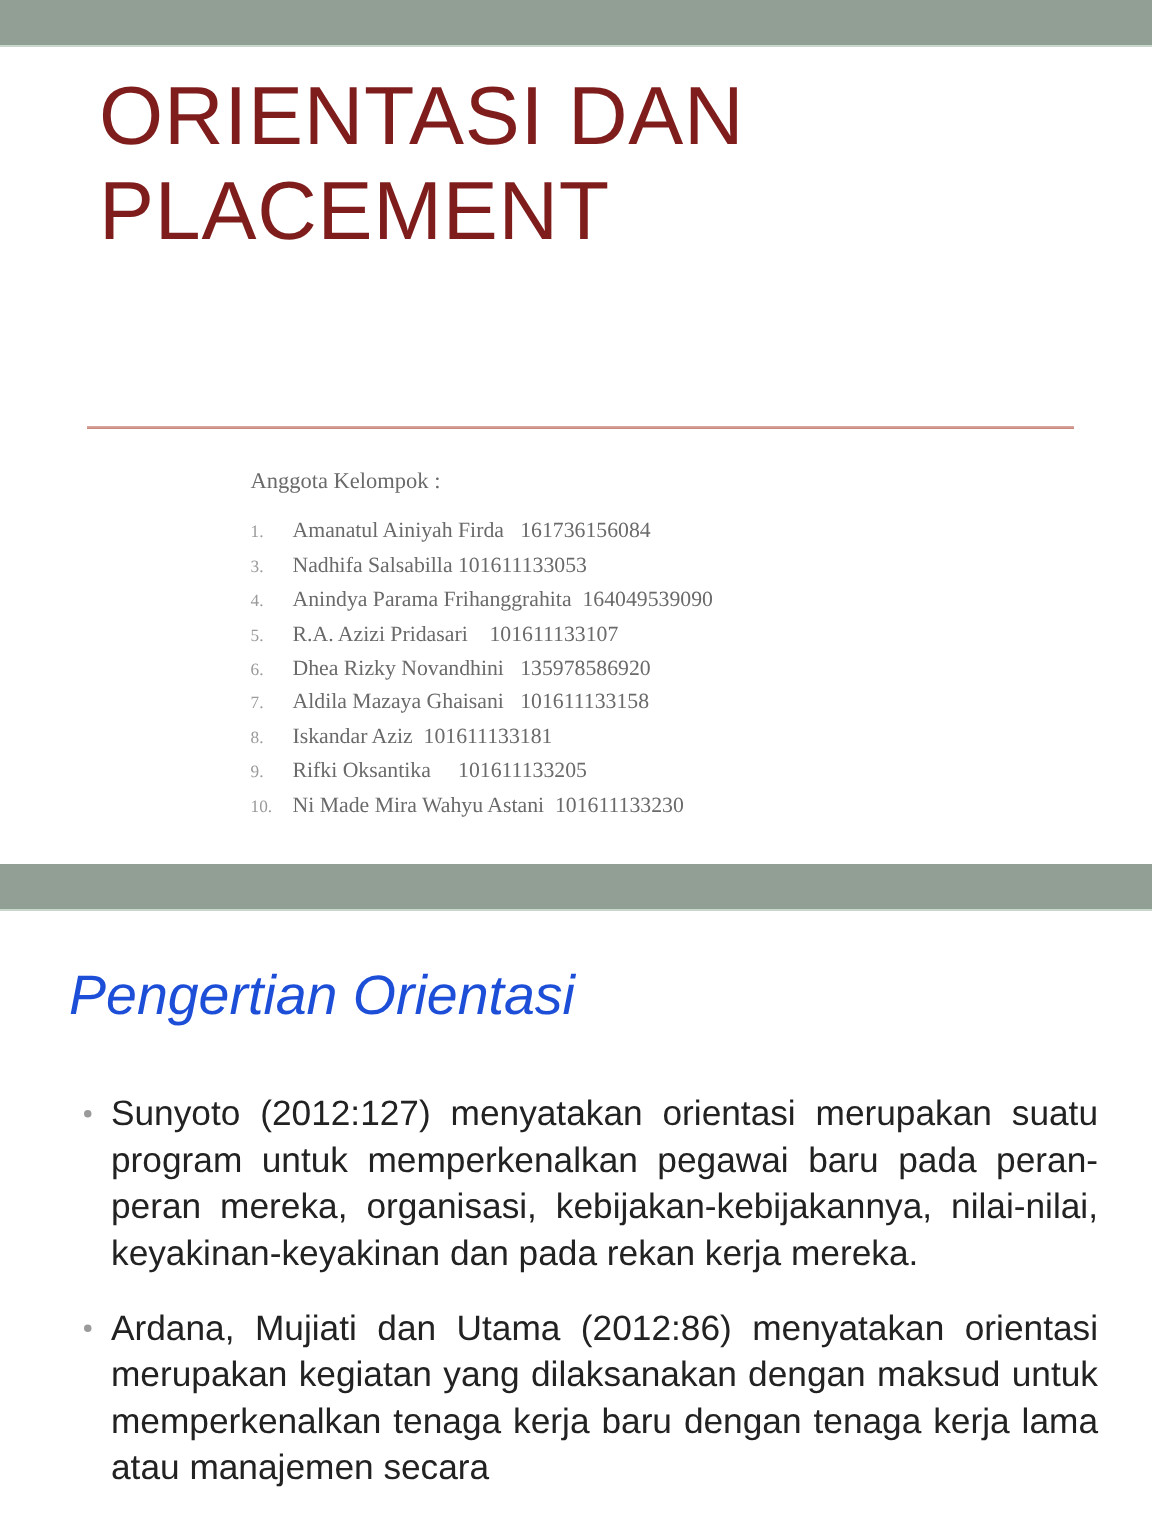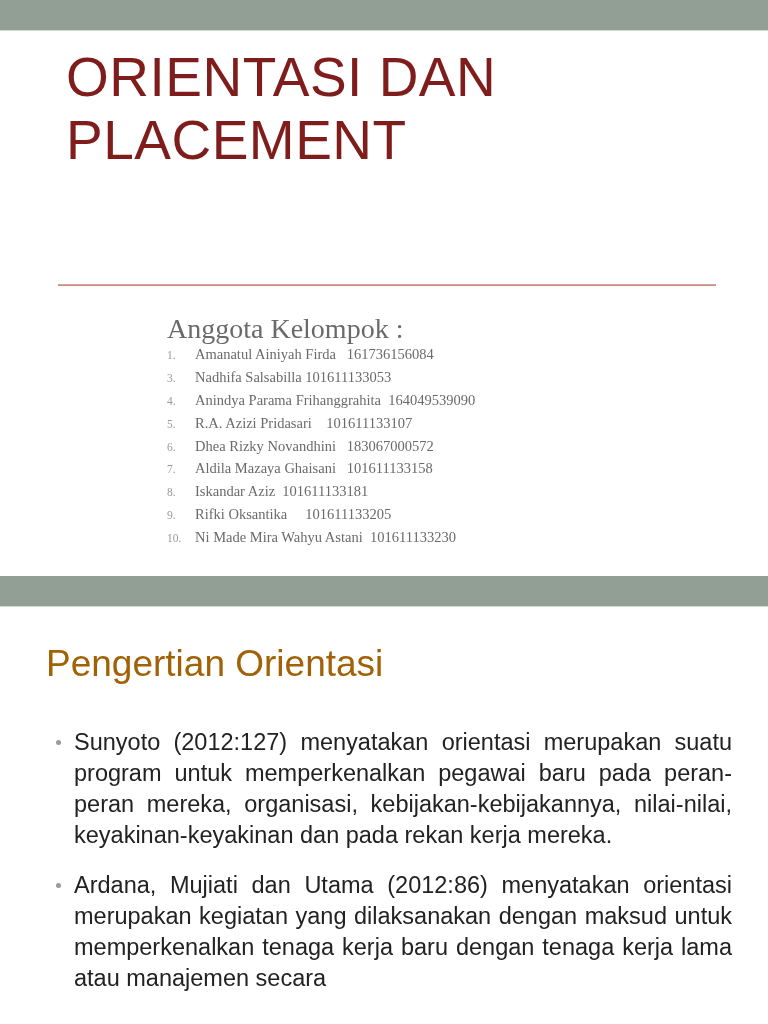--- a/index.html
+++ b/index.html
@@ -43,21 +43,21 @@
       width: 658px;
       height: 1px;
       background: #c98a80;
       border-top: 1px solid #d9a79d;
     }
     .members-heading {
       position: absolute;
       left: 167px;
       top: 313px;
       font-family: "Liberation Serif", serif;
-      font-size: 28px;
+      font-size: 15px;
       color: #6a6a6a;
       margin: 0;
       font-weight: normal;
     }
     .members-list {
       position: absolute;
       left: 167px;
       top: 343px;
       margin: 0;
       padding: 0;
@@ -75,26 +75,27 @@
       display: inline-block;
       width: 28px;
       font-size: 11.5px;
       color: #9a9a9a;
     }
 
     .slide2-title {
       position: absolute;
       left: 46px;
       top: 640px;
-      color: #a16207;
+      color: #1d4ed8;
       font-family: "Liberation Sans", sans-serif;
       font-size: 37px;
       line-height: 48px;
       margin: 0;
       font-weight: normal;
+      font-style: italic;
     }
     .bullets {
       position: absolute;
       left: 44px;
       top: 715px;
       width: 676px;
       margin: 12px;
       padding: 0;
       list-style: none;
     }
@@ -127,21 +128,21 @@
 
 <div class="slide1-divider"></div>
 
 <h2 class="members-heading">Anggota Kelompok :</h2>
 
 <ol class="members-list">
   <li><span class="num">1.</span><span>Amanatul Ainiyah Firda   161736156084</span></li>
   <li><span class="num">3.</span><span>Nadhifa Salsabilla 101611133053</span></li>
   <li><span class="num">4.</span><span>Anindya Parama Frihanggrahita  164049539090</span></li>
   <li><span class="num">5.</span><span>R.A. Azizi Pridasari    101611133107</span></li>
-  <li><span class="num">6.</span><span>Dhea Rizky Novandhini   183067000572</span></li>
+  <li><span class="num">6.</span><span>Dhea Rizky Novandhini   135978586920</span></li>
   <li><span class="num">7.</span><span>Aldila Mazaya Ghaisani   101611133158</span></li>
   <li><span class="num">8.</span><span>Iskandar Aziz  101611133181</span></li>
   <li><span class="num">9.</span><span>Rifki Oksantika     101611133205</span></li>
   <li><span class="num">10.</span><span>Ni Made Mira Wahyu Astani  101611133230</span></li>
 </ol>
 
 <div class="band band-mid"></div>
 
 <h2 class="slide2-title">Pengertian Orientasi</h2>
 

